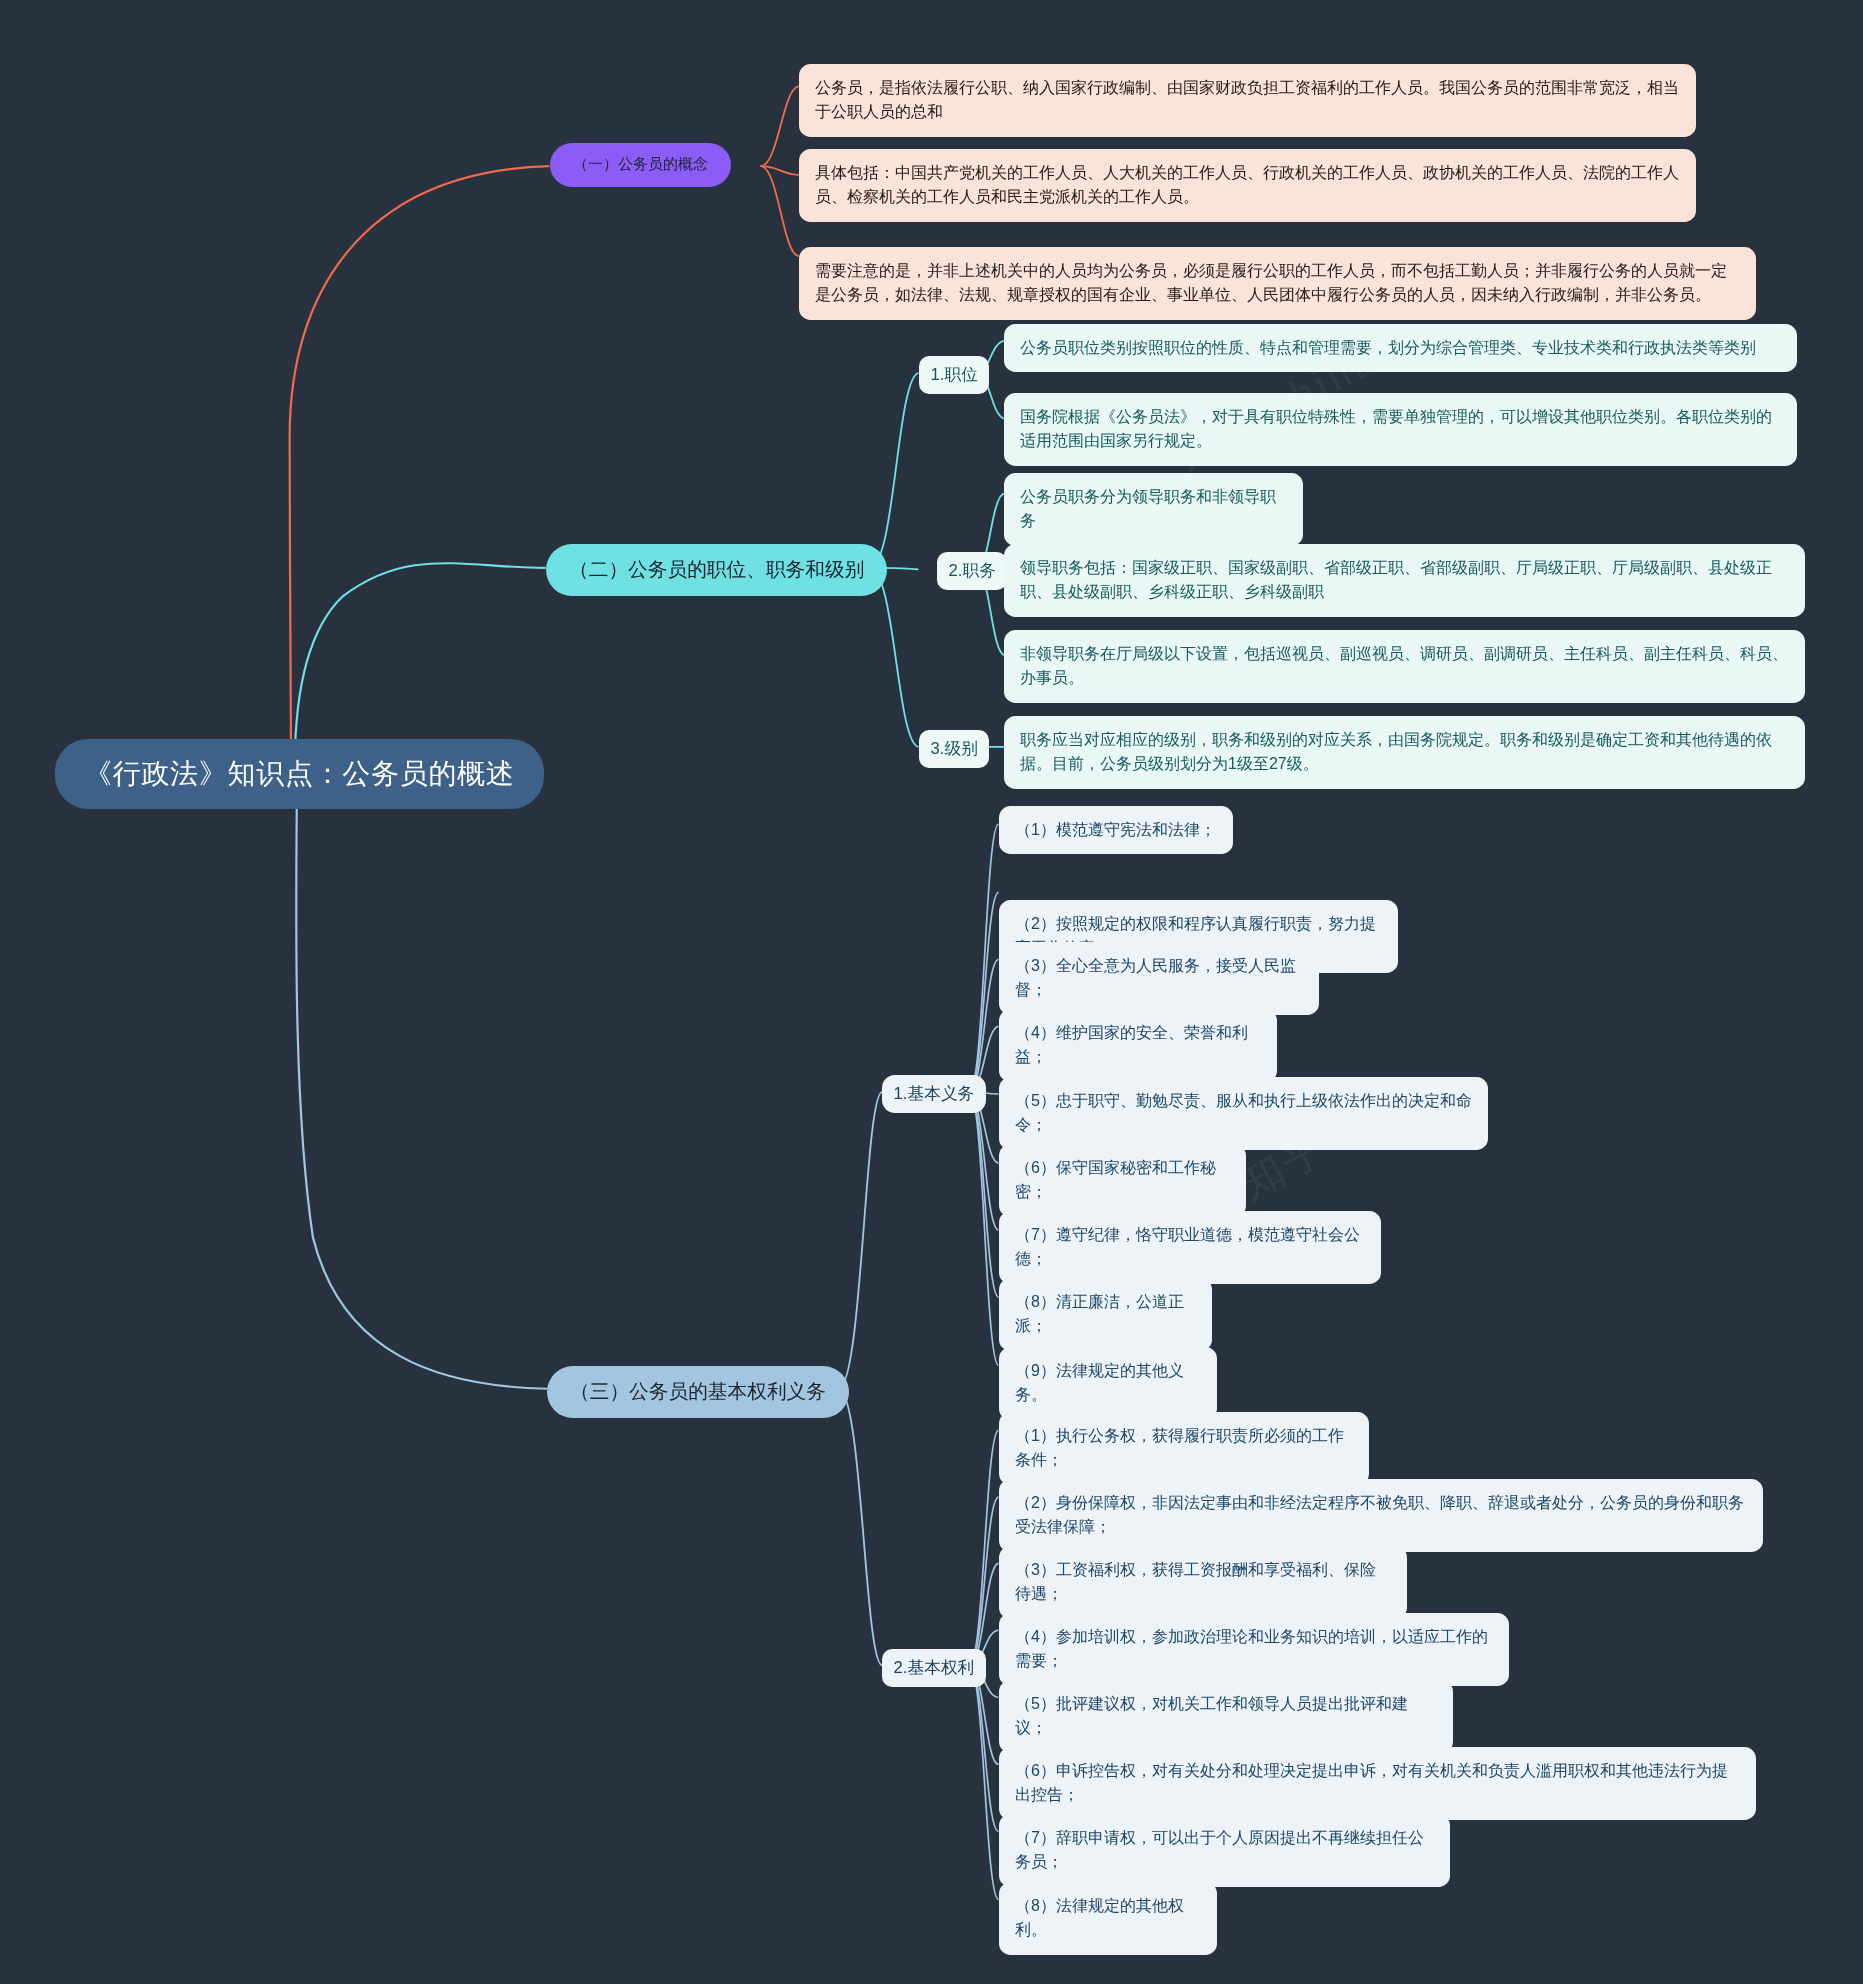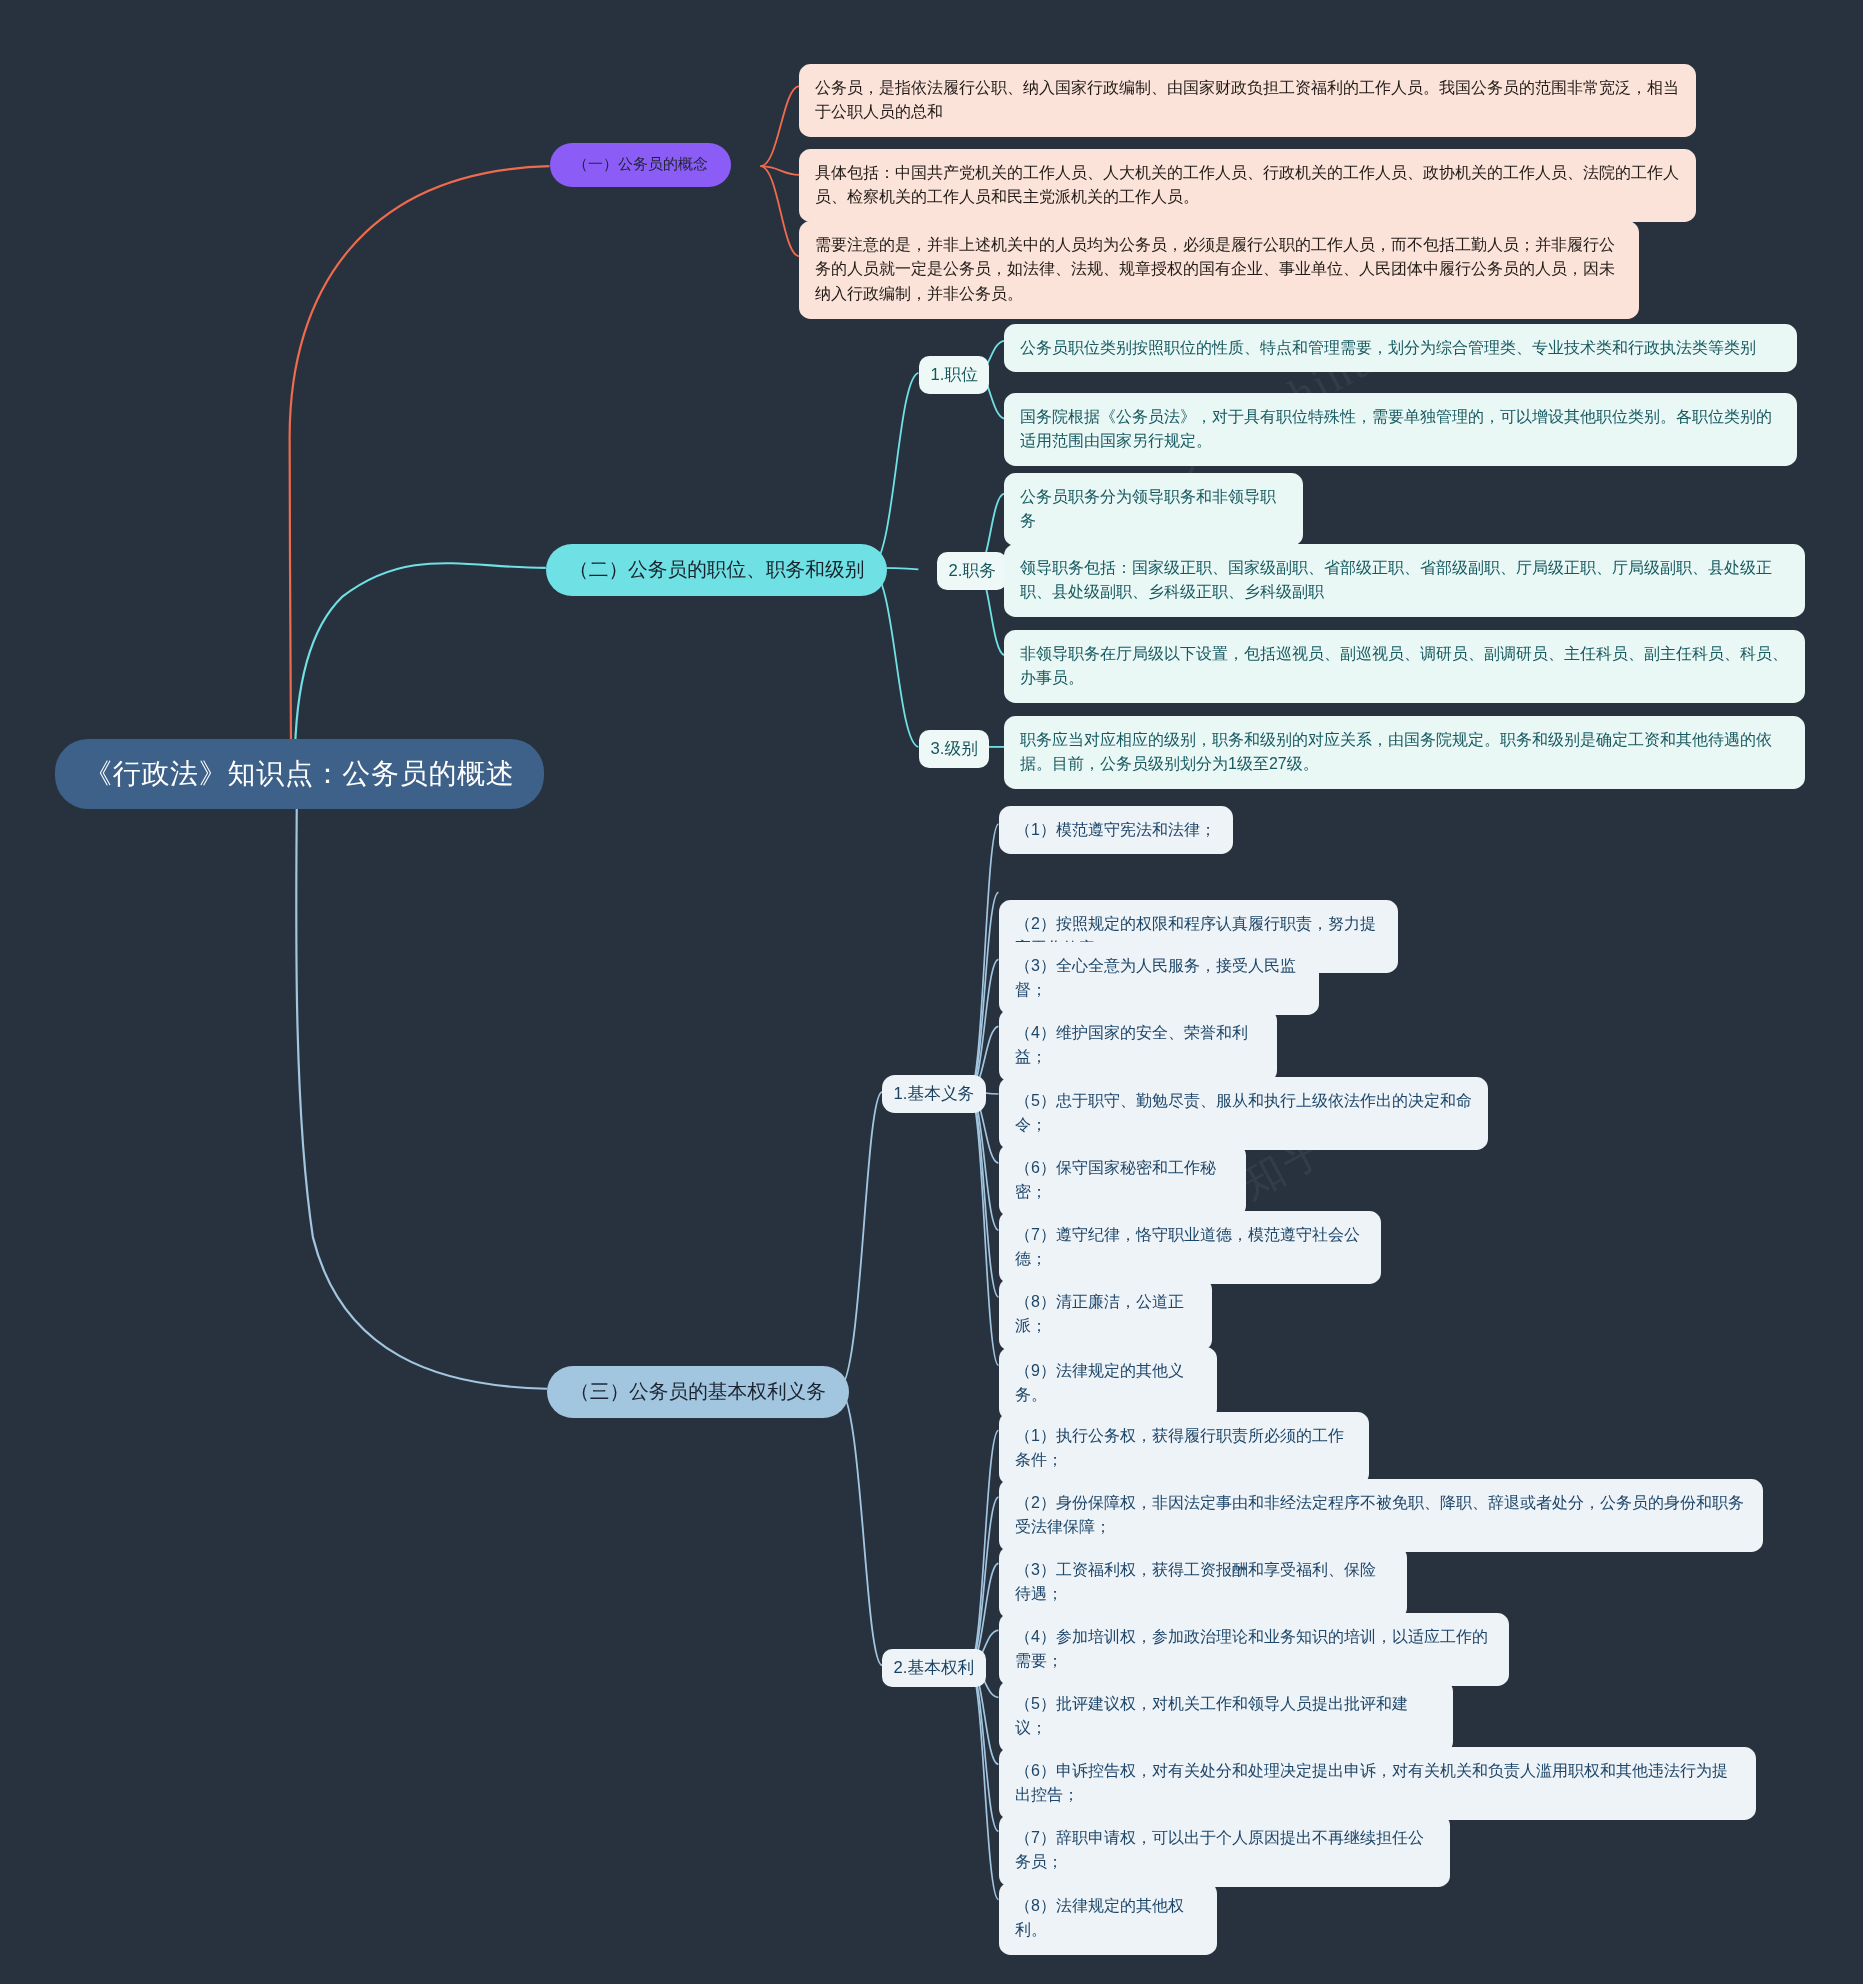--- a/index.html
+++ b/index.html
@@ -146,21 +146,21 @@
 
   <div class="node b1" style="left:550px;top:143px;">
     <span class="txt">（一）公务员的概念</span>
   </div>
   <div class="node leaf pink" style="left:799px;top:64px;width:897px;">
     <span class="txt">公务员，是指依法履行公职、纳入国家行政编制、由国家财政负担工资福利的工作人员。我国公务员的范围非常宽泛，相当于公职人员的总和</span>
   </div>
   <div class="node leaf pink" style="left:799px;top:149px;width:897px;">
     <span class="txt">具体包括：中国共产党机关的工作人员、人大机关的工作人员、行政机关的工作人员、政协机关的工作人员、法院的工作人员、检察机关的工作人员和民主党派机关的工作人员。</span>
   </div>
-  <div class="node leaf pink" style="left:799px;top:221px;width:840px;">
+  <div class="node leaf pink" style="left:799px;top:247px;width:957px;">
     <span class="txt">需要注意的是，并非上述机关中的人员均为公务员，必须是履行公职的工作人员，而不包括工勤人员；并非履行公务的人员就一定是公务员，如法律、法规、规章授权的国有企业、事业单位、人民团体中履行公务员的人员，因未纳入行政编制，并非公务员。</span>
   </div>
 
   <div class="node b2" style="left:546px;top:544px;">
     <span class="txt">（二）公务员的职位、职务和级别</span>
   </div>
 
   <div class="node sub cy" style="left:919px;top:356px;">
     <span class="txt">1.职位</span>
   </div>

